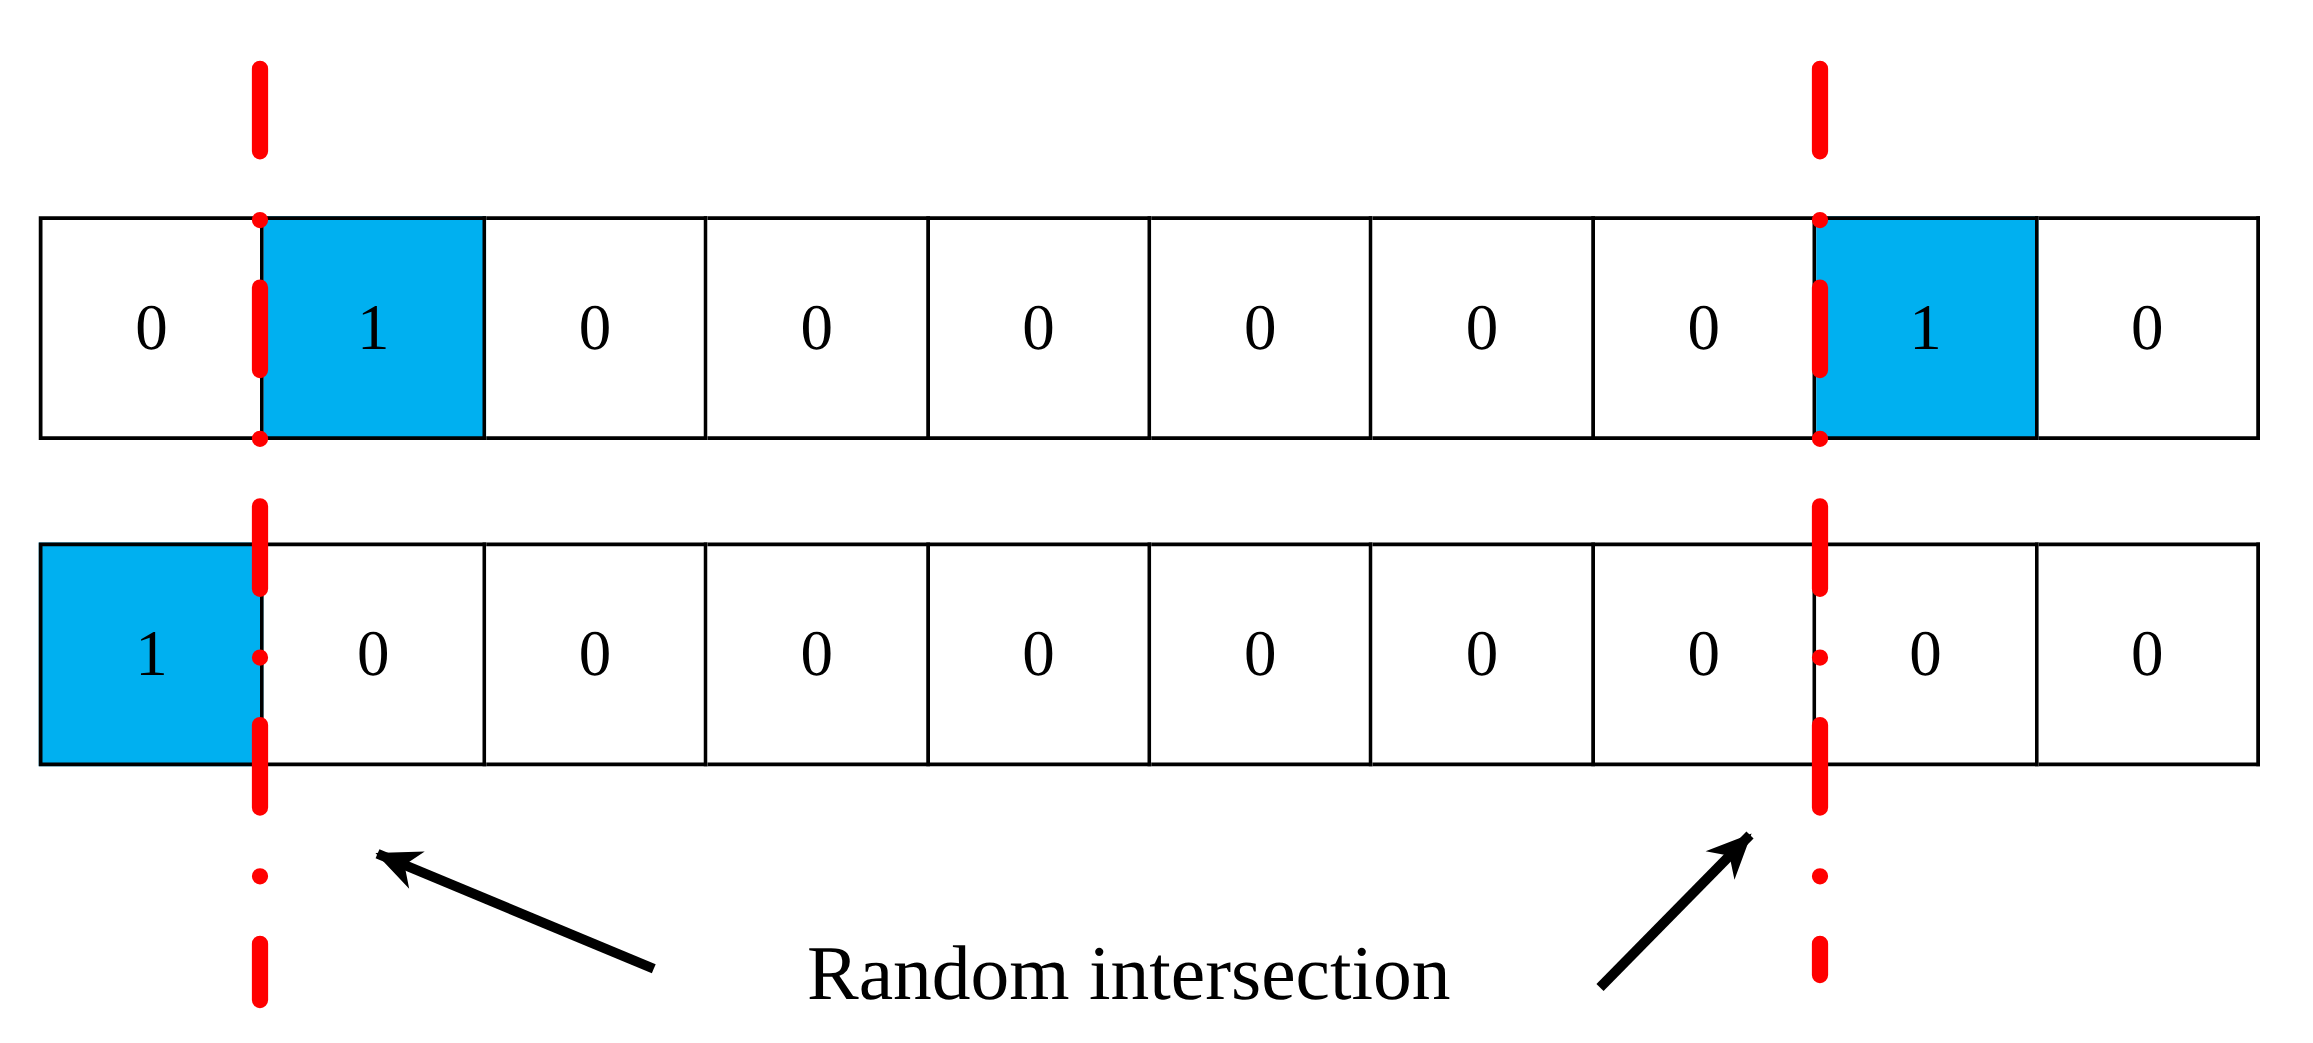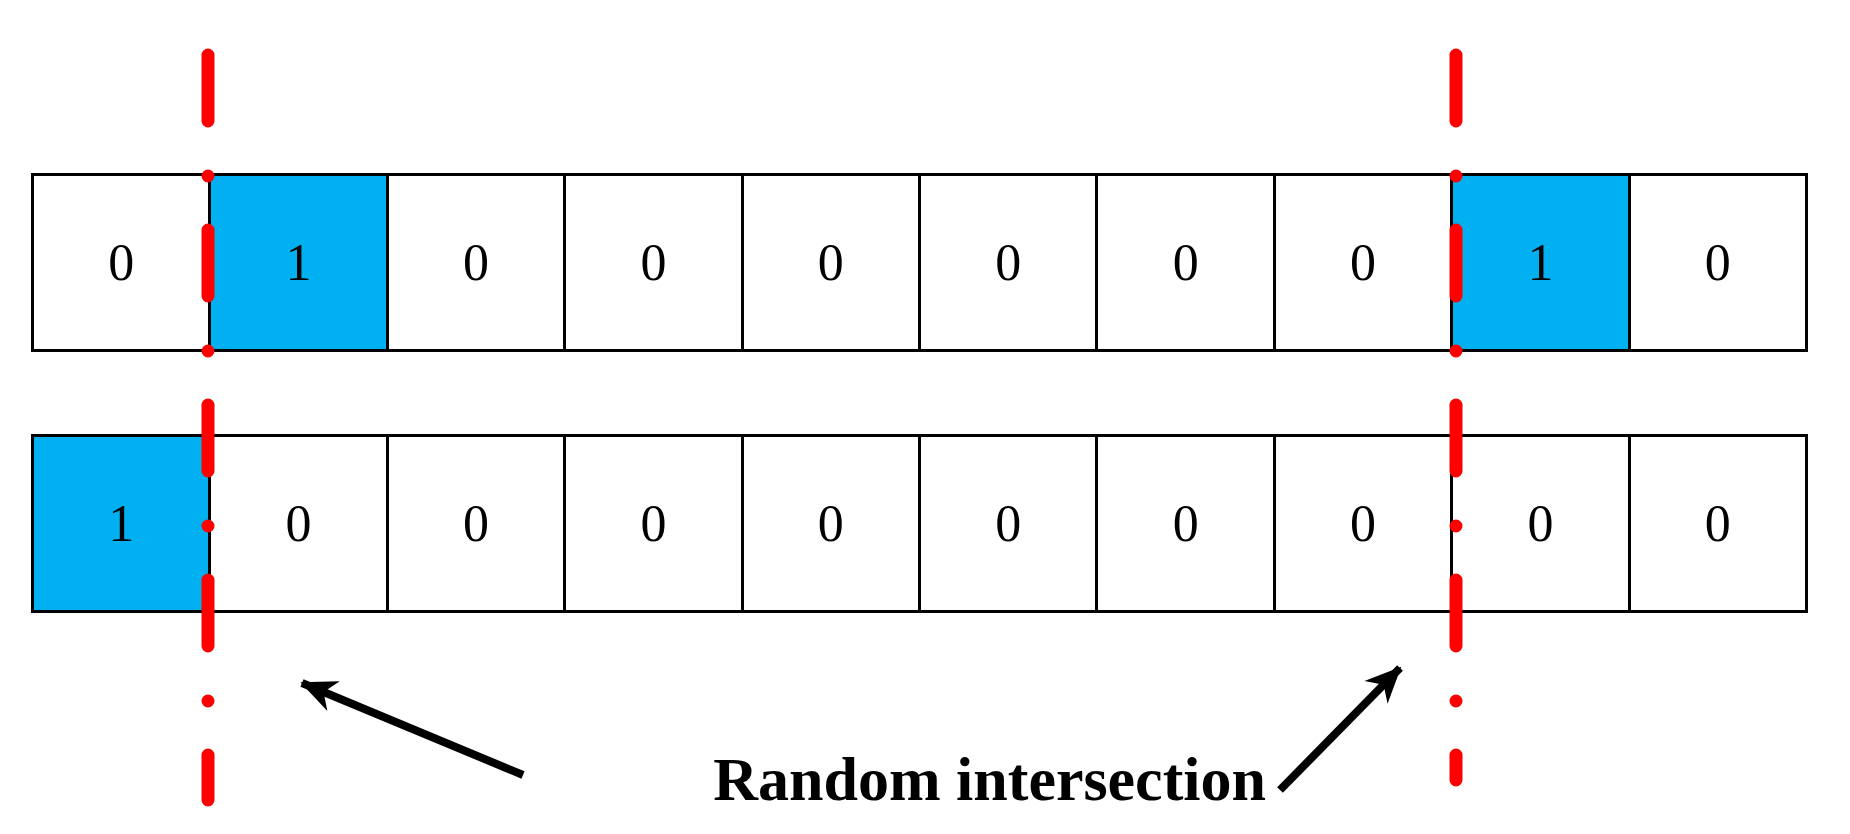--- a/index.html
+++ b/index.html
@@ -39,25 +39,24 @@
     position:absolute;
     left:0;top:0;
     width:1850px;height:834px;
     pointer-events:none;
   }
   .diagram-label{
     position:absolute;
     left:540px;
     top:744px;
     width:726px;
-    text-align:right;
+    text-align:center;
     font-size:62px;
     color:#000;
     white-space:nowrap;
-    font-weight:bold;
   }
 </style>
 </head>
 <body>
 
 <div id="canvas" style="--bg: #FFFFFF; --highlight: #00B0F0; --border: #000000;">
 
   <div class="chromosome-row row-top">
       <div class="cell">0</div>
       <div class="cell highlight">1</div>

